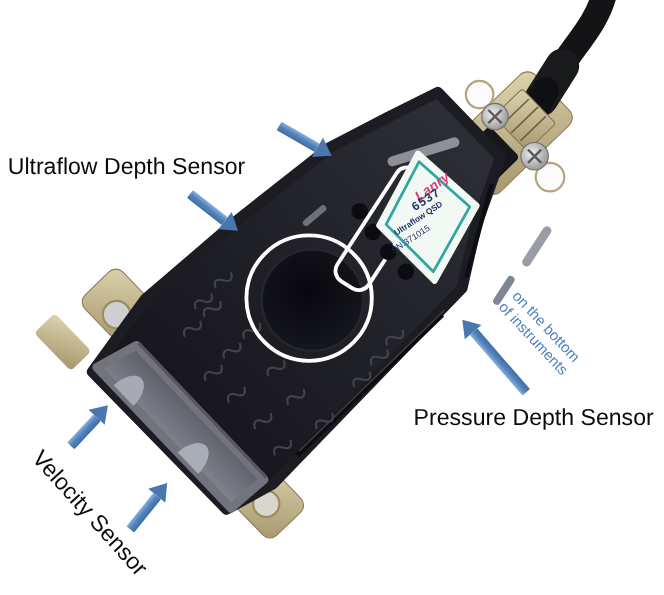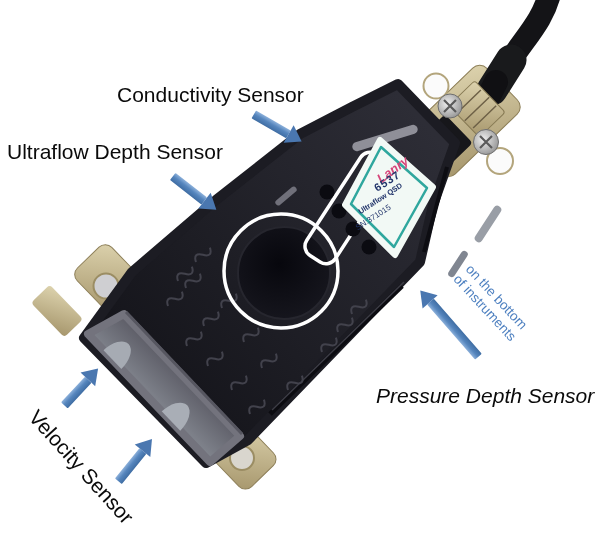--- a/index.html
+++ b/index.html
@@ -166,22 +166,21 @@
   </div>
   <div class="arrow" style="left:118px;top:481px;width:54px;transform:rotate(-51deg);">
     <div class="arrow-shaft"></div>
     <div class="arrow-head"></div>
   </div>
   <div class="arrow" style="left:478px;top:357px;width:88px;transform:rotate(229deg);">
     <div class="arrow-shaft"></div>
     <div class="arrow-head"></div>
   </div>
 
-  <div class="label" style="left:117px;top:84px;">Conductivity Sensor</div>
   <div class="label" style="left:7px;top:141px;">Ultraflow Depth Sensor</div>
   <div class="label label-rot" style="left:81px;top:467px;">Velocity Sensor</div>
-  <div class="label" style="left:376px;top:385px;font-style:italic;">Pressure Depth Sensor</div>
+  <div class="label" style="left:376px;top:369px;">Pressure Depth Sensor</div>
   <div class="note">
     <div>on the bottom</div>
     <div>of instruments</div>
   </div>
 
 </div>
 
 </body></html>

